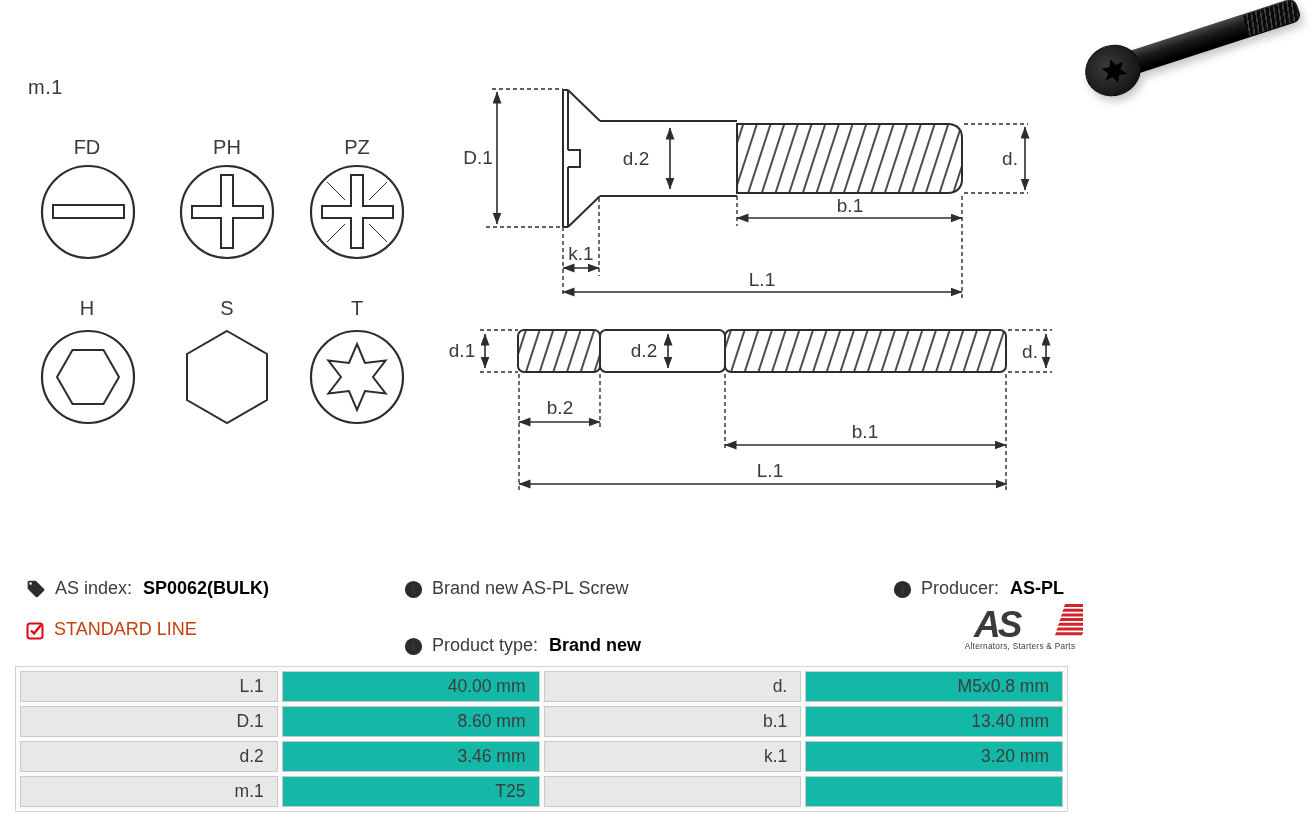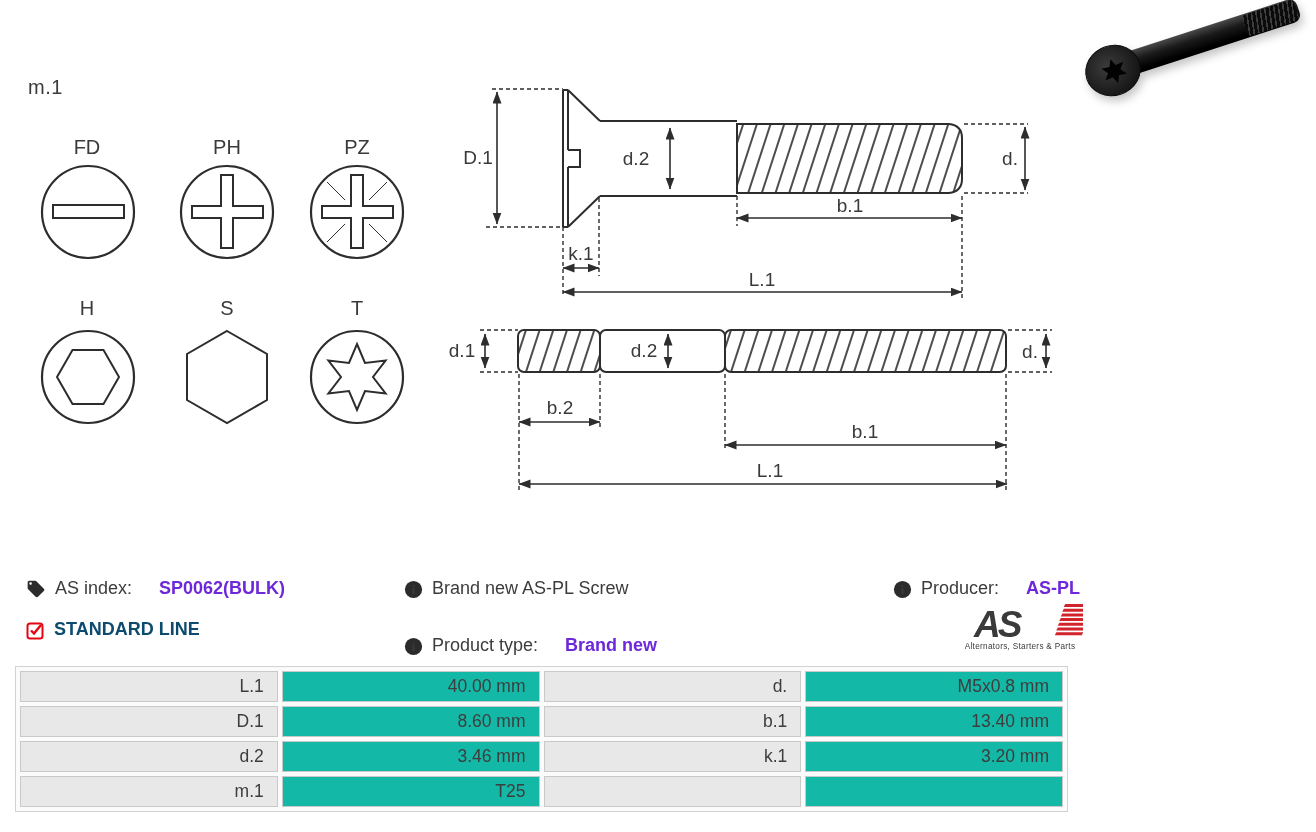--- a/index.html
+++ b/index.html
@@ -8,22 +8,22 @@
     font-family:"Liberation Sans",sans-serif;color:#3a3a3a;
   }
   .abs{position:absolute}
   svg text{font-family:"Liberation Sans",sans-serif;fill:#3a3a3a}
 
   
   #m1-label{left:28px;top:76px;font-size:20px;letter-spacing:.5px}
 
   
   .info-item{position:absolute;display:flex;align-items:flex-end;gap:9px;font-size:18px;color:#3c3c3c;white-space:nowrap;height:20px}
-  .info-item .val{font-weight:700;color:#6d28d9;margin-left:18px}
-  .red-bold{color:#0c4a6e;font-weight:700}
+  .info-item .val{font-weight:700;color:#000000;margin-left:2px}
+  .red-bold{color:#c2410c;font-weight:400}
 
   
   #spec-table{position:absolute;left:15px;top:666px;width:1053px;table-layout:fixed;
     border-collapse:separate;border-spacing:4px;background:#fbfbfb;border:1px solid #d2d2d2}
   #spec-table td{height:29px;font-size:17.5px;text-align:right;padding:0 13px;
     border:1px solid #c9c9c9;color:#3d3d3d;overflow:hidden}
   #spec-table td.lbl{background:#e8e8e8}
   #spec-table td.val{background:#14b8a6}
 
   

